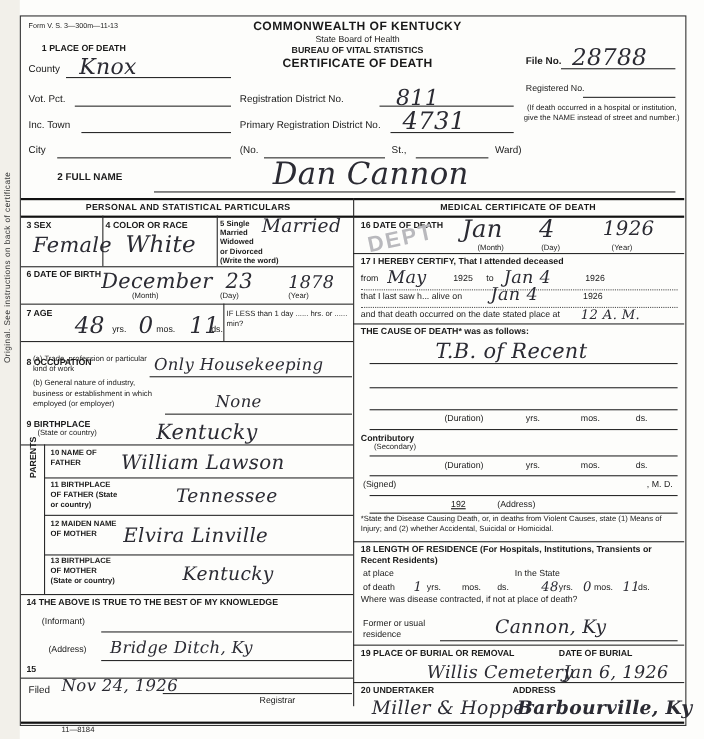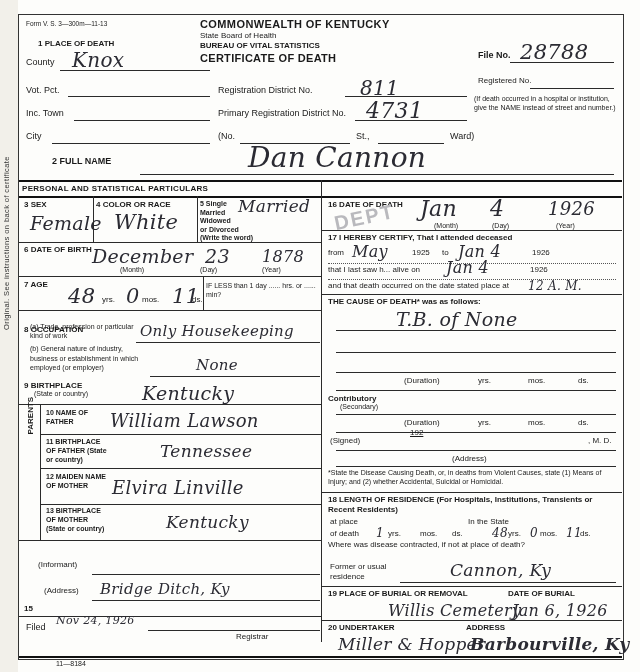--- a/index.html
+++ b/index.html
@@ -12,21 +12,21 @@
       letter-spacing:.3px;}
   .hw.big{font-size:20px;}
   .hw.sm{font-size:12px;}
 
   .pr{font-weight:bold;}
   .tiny{font-size:6.5px;}
   .t7{font-size:7px;}
   .t8{font-size:8px;}
   .t9{font-size:9px;}
   .t11{font-size:11px;}
-  .ctr{}
+  .ctr{text-align:center;}
   .abs{position:absolute;}
 
   
   .hline{position:absolute;background:#2a2a2a;height:1px;}
   .vline{position:absolute;background:#2a2a2a;width:1px;}
   .thick{height:2px;background:#111;}
   .dot{border-bottom:1px dotted #333;}
 
   .outer{position:absolute;left:18px;top:14px;width:604px;height:644px;
          border:1px solid #333;}
@@ -90,20 +90,21 @@
   <div class="abs t9" style="left:356px;top:131px;">St.,</div>
   <div class="hline" style="left:378px;top:143px;width:66px;"></div>
   <div class="abs t9" style="left:450px;top:131px;">Ward)</div>
 
   <div class="abs t9 pr" style="left:52px;top:156px;">2 FULL NAME</div>
   <div class="hline" style="left:140px;top:174px;width:474px;"></div>
   <div class="abs hw" style="left:248px;top:141px;font-size:28px;">Dan Cannon</div>
 
   <div class="hline thick" style="left:19px;top:180px;width:603px;"></div>
   <div class="abs t8 pr ctr" style="left:22px;top:184px;width:298px;letter-spacing:.3px;">PERSONAL AND STATISTICAL PARTICULARS</div>
+  <div class="abs t8 pr ctr" style="left:324px;top:184px;width:294px;letter-spacing:.3px;">MEDICAL CERTIFICATE OF DEATH</div>
   <div class="hline thick" style="left:19px;top:196px;width:603px;"></div>
   <div class="vline" style="left:321px;top:180px;height:462px;"></div>
 
   <div class="abs t8 pr" style="left:24px;top:200px;">3 SEX</div>
   <div class="abs t8 pr" style="left:96px;top:200px;">4 COLOR OR RACE</div>
   <div class="abs t7 pr" style="left:200px;top:200px;line-height:8.5px;width:70px;">
     <span>5 Single</span><br>
     <span>Married</span><br>
     <span>Widowed</span><br>
     <span>or Divorced</span><br>
@@ -167,32 +168,33 @@
   <div class="abs hw" style="left:112px;top:477px;font-size:18px;">Elvira Linville</div>
   <div class="hline" style="left:40px;top:504px;width:281px;"></div>
 
   <div class="abs t7 pr" style="left:46px;top:506px;width:62px;line-height:9px;">
     <span>13 BIRTHPLACE OF MOTHER</span>
     <span>(State or country)</span>
   </div>
   <div class="abs hw" style="left:166px;top:512px;font-size:17px;">Kentucky</div>
   <div class="hline" style="left:19px;top:540px;width:302px;"></div>
 
+  <div class="abs t8 pr" style="left:24px;top:543px;">14 THE ABOVE IS TRUE TO THE BEST OF MY KNOWLEDGE</div>
   <div class="abs t8" style="left:38px;top:560px;">(Informant)</div>
   <div class="hline" style="left:92px;top:574px;width:228px;"></div>
 
   <div class="abs t8" style="left:44px;top:586px;">(Address)</div>
   <div class="abs hw" style="left:100px;top:580px;font-size:15px;">Bridge Ditch, Ky</div>
   <div class="hline" style="left:92px;top:600px;width:228px;"></div>
 
   <div class="abs t8 pr" style="left:24px;top:604px;">15</div>
   <div class="hline" style="left:19px;top:616px;width:302px;"></div>
 
   <div class="abs t9" style="left:26px;top:622px;">Filed</div>
-  <div class="abs hw" style="left:56px;top:614px;font-size:11px;">Nov 24, 1926</div>
+  <div class="abs hw" style="left:56px;top:614px;font-size:15px;">Nov 24, 1926</div>
   <div class="abs t8" style="left:236px;top:632px;">Registrar</div>
   <div class="hline" style="left:148px;top:630px;width:172px;"></div>
 
   <div class="abs t7" style="left:56px;top:660px;">11—8184</div>
 
   <div class="abs t8 pr" style="left:328px;top:200px;">16 DATE OF DEATH</div>
   <div class="abs hw" style="left:420px;top:196px;font-size:22px;">Jan</div>
   <div class="abs hw" style="left:490px;top:196px;font-size:22px;">4</div>
   <div class="abs hw" style="left:548px;top:198px;font-size:18px;">1926</div>
   <div class="abs t7" style="left:434px;top:222px;">(Month)</div>
@@ -213,21 +215,21 @@
   <div class="abs t8" style="left:328px;top:265px;">that I last saw h... alive on</div>
   <div class="abs hw" style="left:446px;top:258px;font-size:16px;">Jan 4</div>
   <div class="abs t8" style="left:530px;top:265px;">1926</div>
   <div class="hline dot" style="left:328px;top:278px;width:288px;background:transparent;border-bottom:1px dotted #555;"></div>
 
   <div class="abs t8" style="left:328px;top:281px;">and that death occurred on the date stated place at</div>
   <div class="abs hw sm" style="left:528px;top:279px;">12 A. M.</div>
   <div class="hline" style="left:321px;top:294px;width:301px;"></div>
 
   <div class="abs t8 pr" style="left:328px;top:297px;">THE CAUSE OF DEATH* was as follows:</div>
-  <div class="abs hw" style="left:396px;top:308px;font-size:19px;">T.B. of None</div>
+  <div class="abs hw" style="left:396px;top:308px;font-size:19px;">T.B. of Recent</div>
   <div class="hline" style="left:336px;top:330px;width:280px;"></div>
   <div class="hline" style="left:336px;top:352px;width:280px;"></div>
   <div class="hline" style="left:336px;top:372px;width:280px;"></div>
 
   <div class="abs t8" style="left:404px;top:376px;">(Duration)</div>
   <div class="abs t8" style="left:478px;top:376px;">yrs.</div>
   <div class="abs t8" style="left:528px;top:376px;">mos.</div>
   <div class="abs t8" style="left:578px;top:376px;">ds.</div>
   <div class="hline" style="left:336px;top:390px;width:280px;"></div>
 
@@ -238,21 +240,21 @@
   <div class="abs t8" style="left:404px;top:418px;">(Duration)</div>
   <div class="abs t8" style="left:478px;top:418px;">yrs.</div>
   <div class="abs t8" style="left:528px;top:418px;">mos.</div>
   <div class="abs t8" style="left:578px;top:418px;">ds.</div>
   <div class="hline" style="left:336px;top:432px;width:280px;"></div>
 
   <div class="abs t8" style="left:330px;top:436px;">(Signed)</div>
   <div class="abs t8" style="left:588px;top:436px;">, M. D.</div>
   <div class="hline" style="left:336px;top:450px;width:280px;"></div>
 
-  <div class="abs t8" style="left:410px;top:428px;text-decoration:underline;">192</div>
+  <div class="abs t8" style="left:410px;top:454px;text-decoration:underline;">192</div>
   <div class="abs t8" style="left:452px;top:454px;">(Address)</div>
   <div class="hline" style="left:336px;top:466px;width:280px;"></div>
 
   <div class="abs t7" style="left:328px;top:469px;width:290px;line-height:8.5px;">*State the Disease Causing Death, or, in deaths from Violent Causes, state (1) Means of Injury; and (2) whether Accidental, Suicidal or Homicidal.</div>
   <div class="hline" style="left:321px;top:492px;width:301px;"></div>
 
   <div class="abs t8 pr" style="left:328px;top:495px;width:292px;line-height:9.5px;">18 LENGTH OF RESIDENCE (For Hospitals, Institutions, Transients or Recent Residents)</div>
   <div class="abs t8" style="left:330px;top:517px;">at place</div>
   <div class="abs t8" style="left:468px;top:517px;">In the State</div>
   <div class="abs t8" style="left:330px;top:529px;">of death</div>

